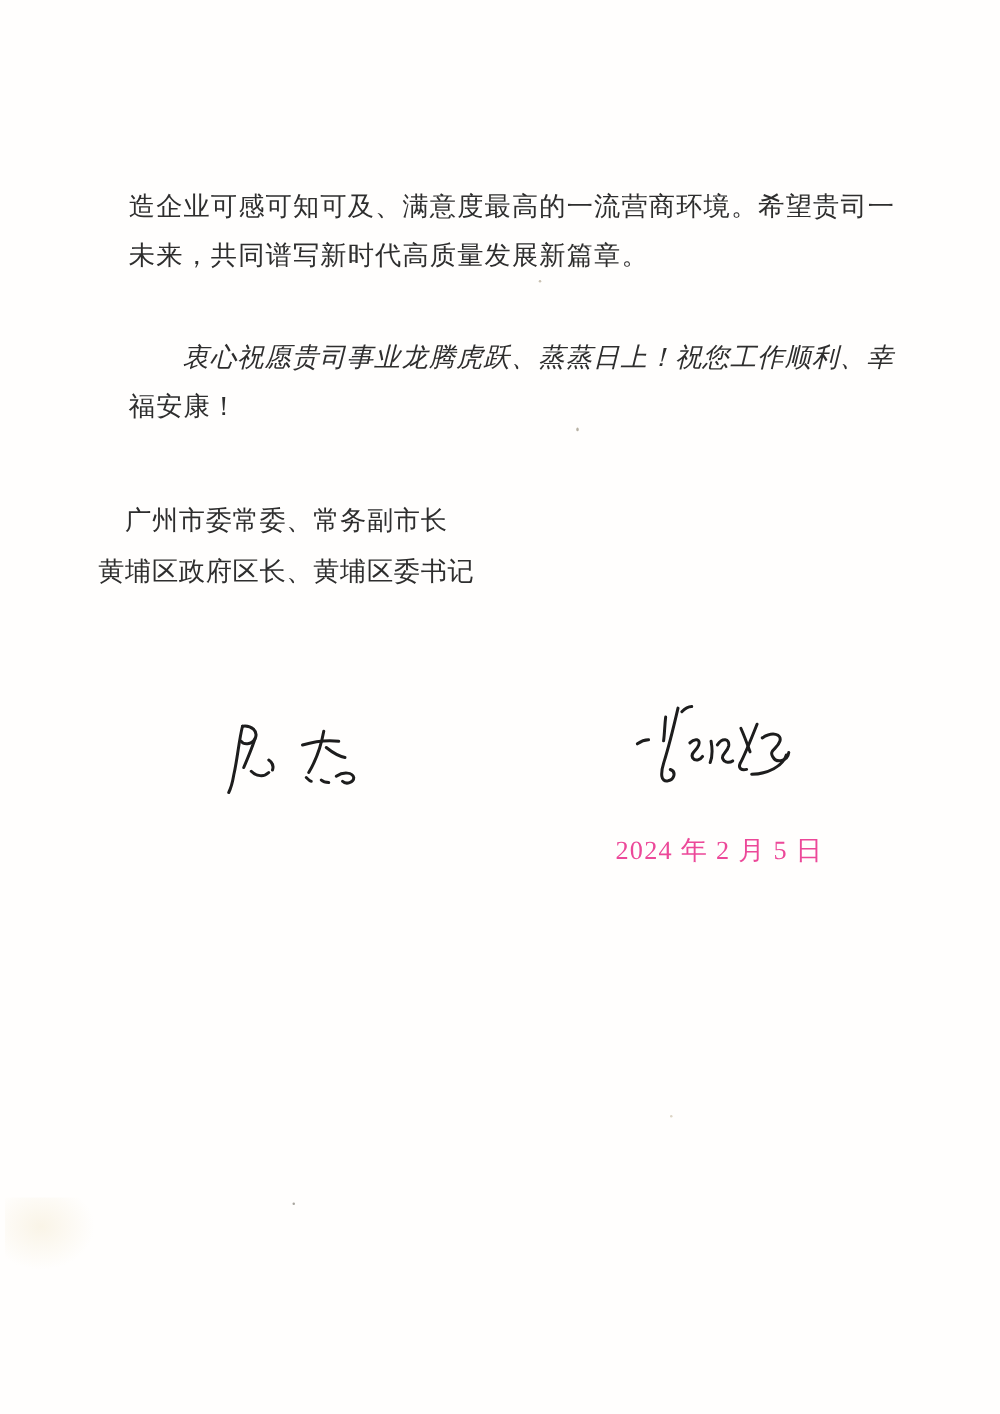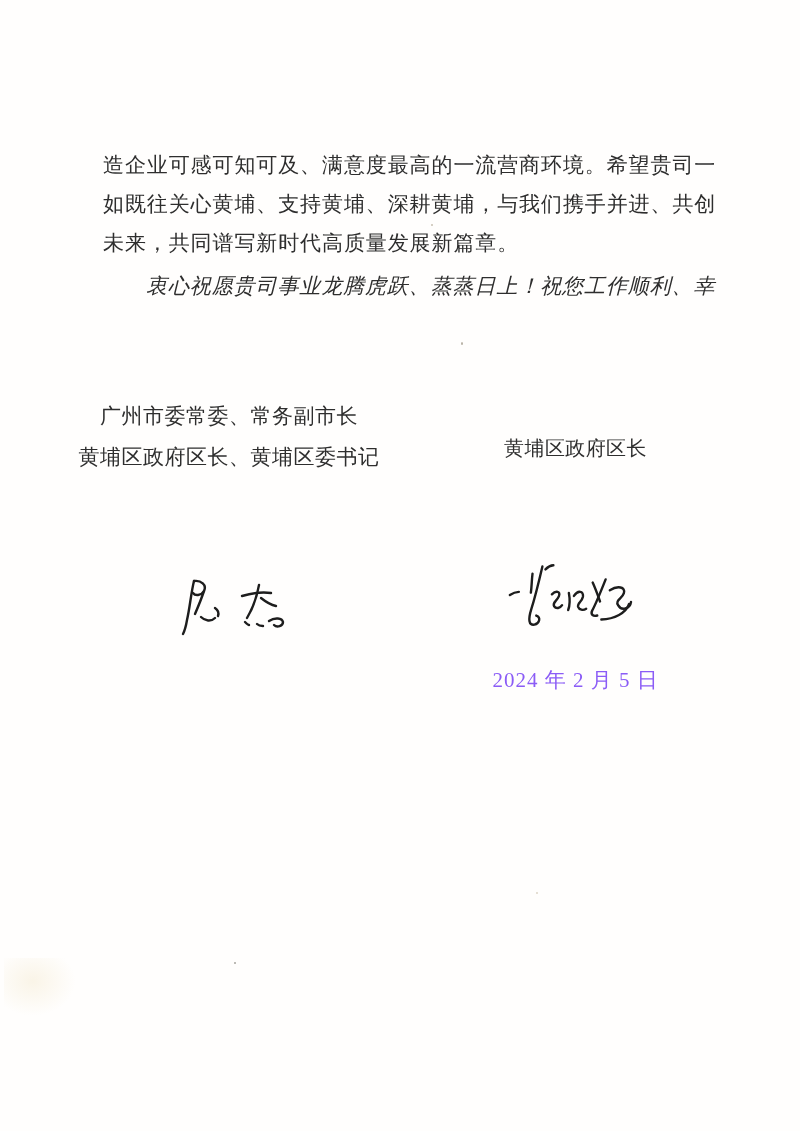--- a/index.html
+++ b/index.html
@@ -54,21 +54,21 @@
   
   .date-line {
     position: absolute;
     left: 403px;
     top: 666px;
     width: 345px;
     text-align: center;
     font-size: 21px;
     letter-spacing: 1px;
     white-space: nowrap;
-    color: #8b5cf6;
+    color: #ec4899;
   }
 
   
   .speck { position: absolute; border-radius: 50%; }
   .speck-a { left: 431px; top: 224px; width: 2px; height: 2px; background: #c9c1b2; }
   .speck-b { left: 461px; top: 342px; width: 2px; height: 3px; background: #b7b1a4; }
   .speck-c { left: 234px; top: 962px; width: 2px; height: 2px; background: #a7a49e; }
   .speck-d { left: 536px; top: 892px; width: 2px; height: 2px; background: #ddd5c6; }
   .smudge {
     position: absolute;
@@ -78,35 +78,34 @@
   }
 </style>
 </head>
 <body>
 
 <div class="page">
 
   <section>
     <div class="para p1">
       <div class="line">造企业可感可知可及、满意度最高的一流营商环境。希望贵司一</div>
-      <div class="line">如既往关心黄埔、支持黄埔、深耕黄埔，与我们携手并进、共创</div>
       <div class="line">未来，共同谱写新时代高质量发展新篇章。</div>
     </div>
     <div class="para p2">
       <div class="line indent">衷心祝愿贵司事业龙腾虎跃、蒸蒸日上！祝您工作顺利、幸</div>
+      <div class="line">福安康！</div>
     </div>
   </section>
 
   <div class="signer signer-left">
     <div class="title-line">广州市委常委、常务副市长</div>
     <div class="title-line">黄埔区政府区长、黄埔区委书记</div>
   </div>
 
   <div class="signer signer-right">
-    <div class="title-line">黄埔区政府区长</div>
   </div>
 
   <svg class="sig sig-left" viewBox="0 0 150 85" role="img" aria-label="陈杰">
     <path d="M34,16 C31,28 30,42 27,55 C26,61 25,65 23,69"></path>
     <path d="M34,16 C41,15 47,20 44,26 C41,31 35,31 33,28"></path>
     <path d="M44,26 C41,35 38,42 35,49"></path>
     <path d="M41,52 C45,56 51,57 55,53"></path>
     <path d="M55,43 C58,45 59,48 58,51"></path>
     <path d="M82,31 C92,28 103,27 111,28"></path>
     <path d="M99,20 C97,31 93,43 87,53"></path>

